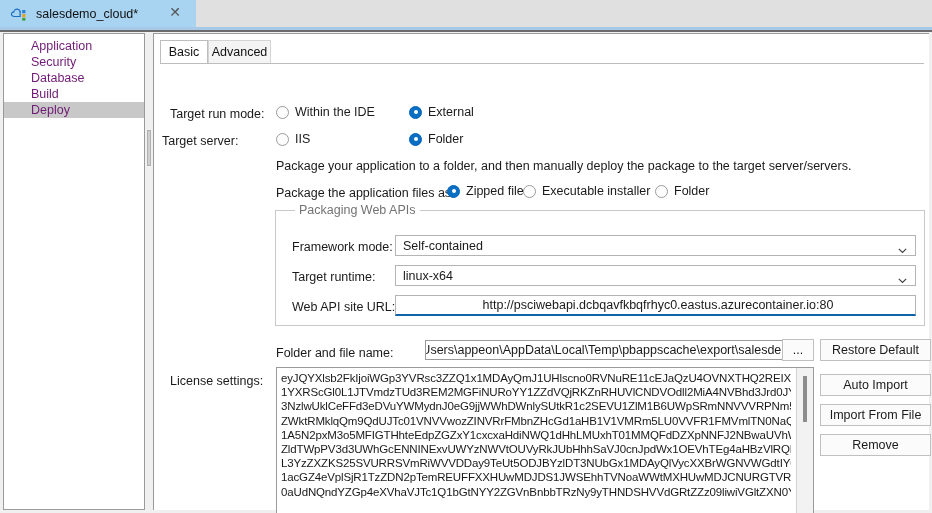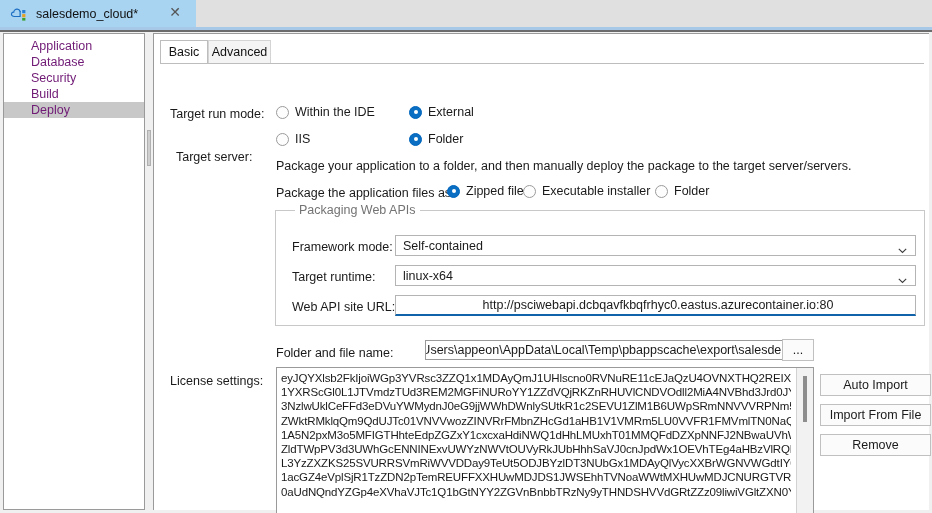--- a/index.html
+++ b/index.html
@@ -211,24 +211,24 @@
     </div>
   </div>
   <div class="tabstrip-underline"></div>
   <div class="tabstrip-underline2"></div>
 
   <div class="sidebar">
     <div class="side-item">
       <span>Application</span>
     </div>
     <div class="side-item">
+      <span>Security</span>
+    </div>
+    <div class="side-item">
       <span>Database</span>
-    </div>
-    <div class="side-item">
-      <span>Security</span>
     </div>
     <div class="side-item">
       <span>Build</span>
     </div>
     <div class="side-item selected">
       <span>Deploy</span>
     </div>
   </div>
 
   <div class="splitter"></div>
@@ -250,21 +250,21 @@
       <div class="lbl" style="left:10px; top:43px;">Target run mode:</div>
       <div class="radio-wrap" style="left:116px; top:41px;">
         <span class="radio"></span>
         <span class="radio-text">Within the IDE</span>
       </div>
       <div class="radio-wrap" style="left:249px; top:41px;">
         <span class="radio on"></span>
         <span class="radio-text">External</span>
       </div>
 
-      <div class="lbl" style="left:16px; top:70px;margin-top:16px;">Target server:</div>
+      <div class="lbl" style="left:2px; top:70px;">Target server:</div>
       <div class="radio-wrap" style="left:116px; top:68px;">
         <span class="radio"></span>
         <span class="radio-text">IIS</span>
       </div>
       <div class="radio-wrap" style="left:249px; top:68px;">
         <span class="radio on"></span>
         <span class="radio-text">Folder</span>
       </div>
 
       <div class="lbl" style="left:116px; top:95px;">Package your application to a folder, and then manually deploy the package to the target server/servers.</div>
@@ -311,20 +311,23 @@
       <div class="txtbox focus" style="left:235px; top:231px; width:521px; height:21px;">
         <span class="txtbox-text">http://psciwebapi.dcbqavfkbqfrhyc0.eastus.azurecontainer.io:80</span>
       </div>
 
       <div class="lbl" style="left:116px; top:282px;text-align:right;">Folder and file name:</div>
       <div class="txtbox grayborder" style="left:265px; top:276px; width:365px; height:20px;">
         <span class="txtbox-text">C:\Users\appeon\AppData\Local\Temp\pbappscache\export\salesdemo_cl</span>
       </div>
       <div class="btn" style="left:622px; top:275px; width:32px; height:22px;">
         <span>...</span>
+      </div>
+      <div class="btn" style="left:660px; top:275px; width:111px; height:22px;">
+        <span>Restore Default</span>
       </div>
 
       <div class="lbl" style="left:10px; top:310px;">License settings:</div>
       <div class="license-box" style="left:116px; top:303px; width:538px; height:163px;">
         <div class="license-text">eyJQYXlsb2FkIjoiWGp3YVRsc3ZZQ1x1MDAyQmJ1UHlscno0RVNuRE11cEJaQzU4OVNXTHQ2REIXdTY
 1YXRScGl0L1JTVmdzTUd3REM2MGFiNURoYY1ZZdVQjRKZnRHUVlCNDVOdll2MiA4NVBhd3Jrd0JYbmt
 3NzlwUklCeFFd3eDVuYWMydnJ0eG9jjWWhDWnlySUtkR1c2SEVU1ZlM1B6UWpSRmNNVVVRPNm5GaTl
 ZWktRMklqQm9QdUJTc01VNVVwozZINVRrFMbnZHcGd1aHB1V1VMRm5LU0VVFR1FMVmlTN0NaQ3V4N
 1A5N2pxM3o5MFIGTHhteEdpZGZxY1cxcxaHdiNWQ1dHhLMUxhT01MMQFdDZXpNNFJ2NBwaUVhWWWwv
 ZldTWpPV3d3UWhGcENNINExvUWYzNWVtOUVyRkJUbHhhSaVJ0cnJpdWx1OEVhTEg4aHBzVlRQRjVD

